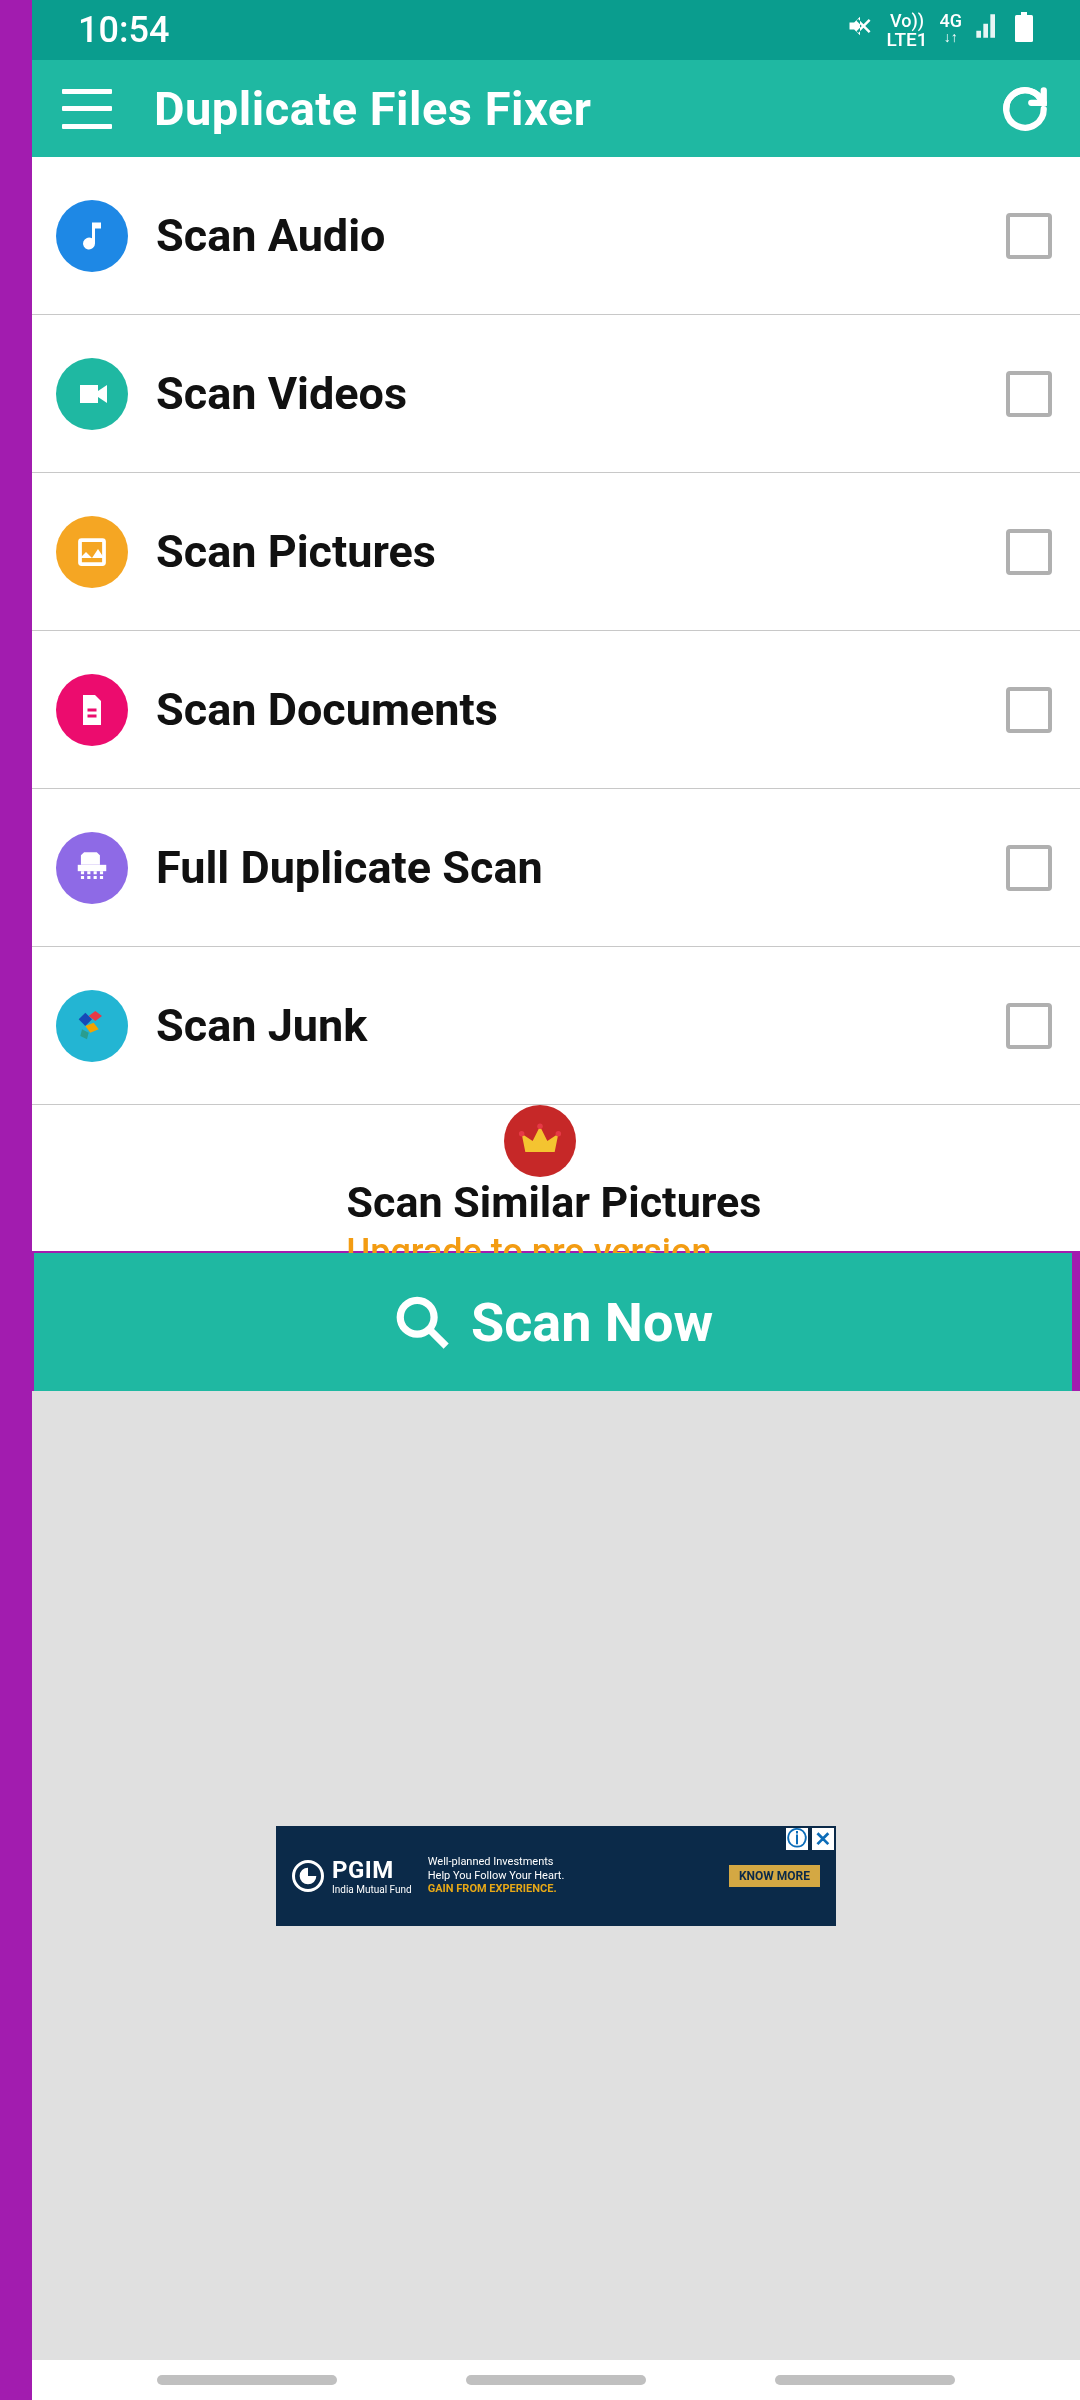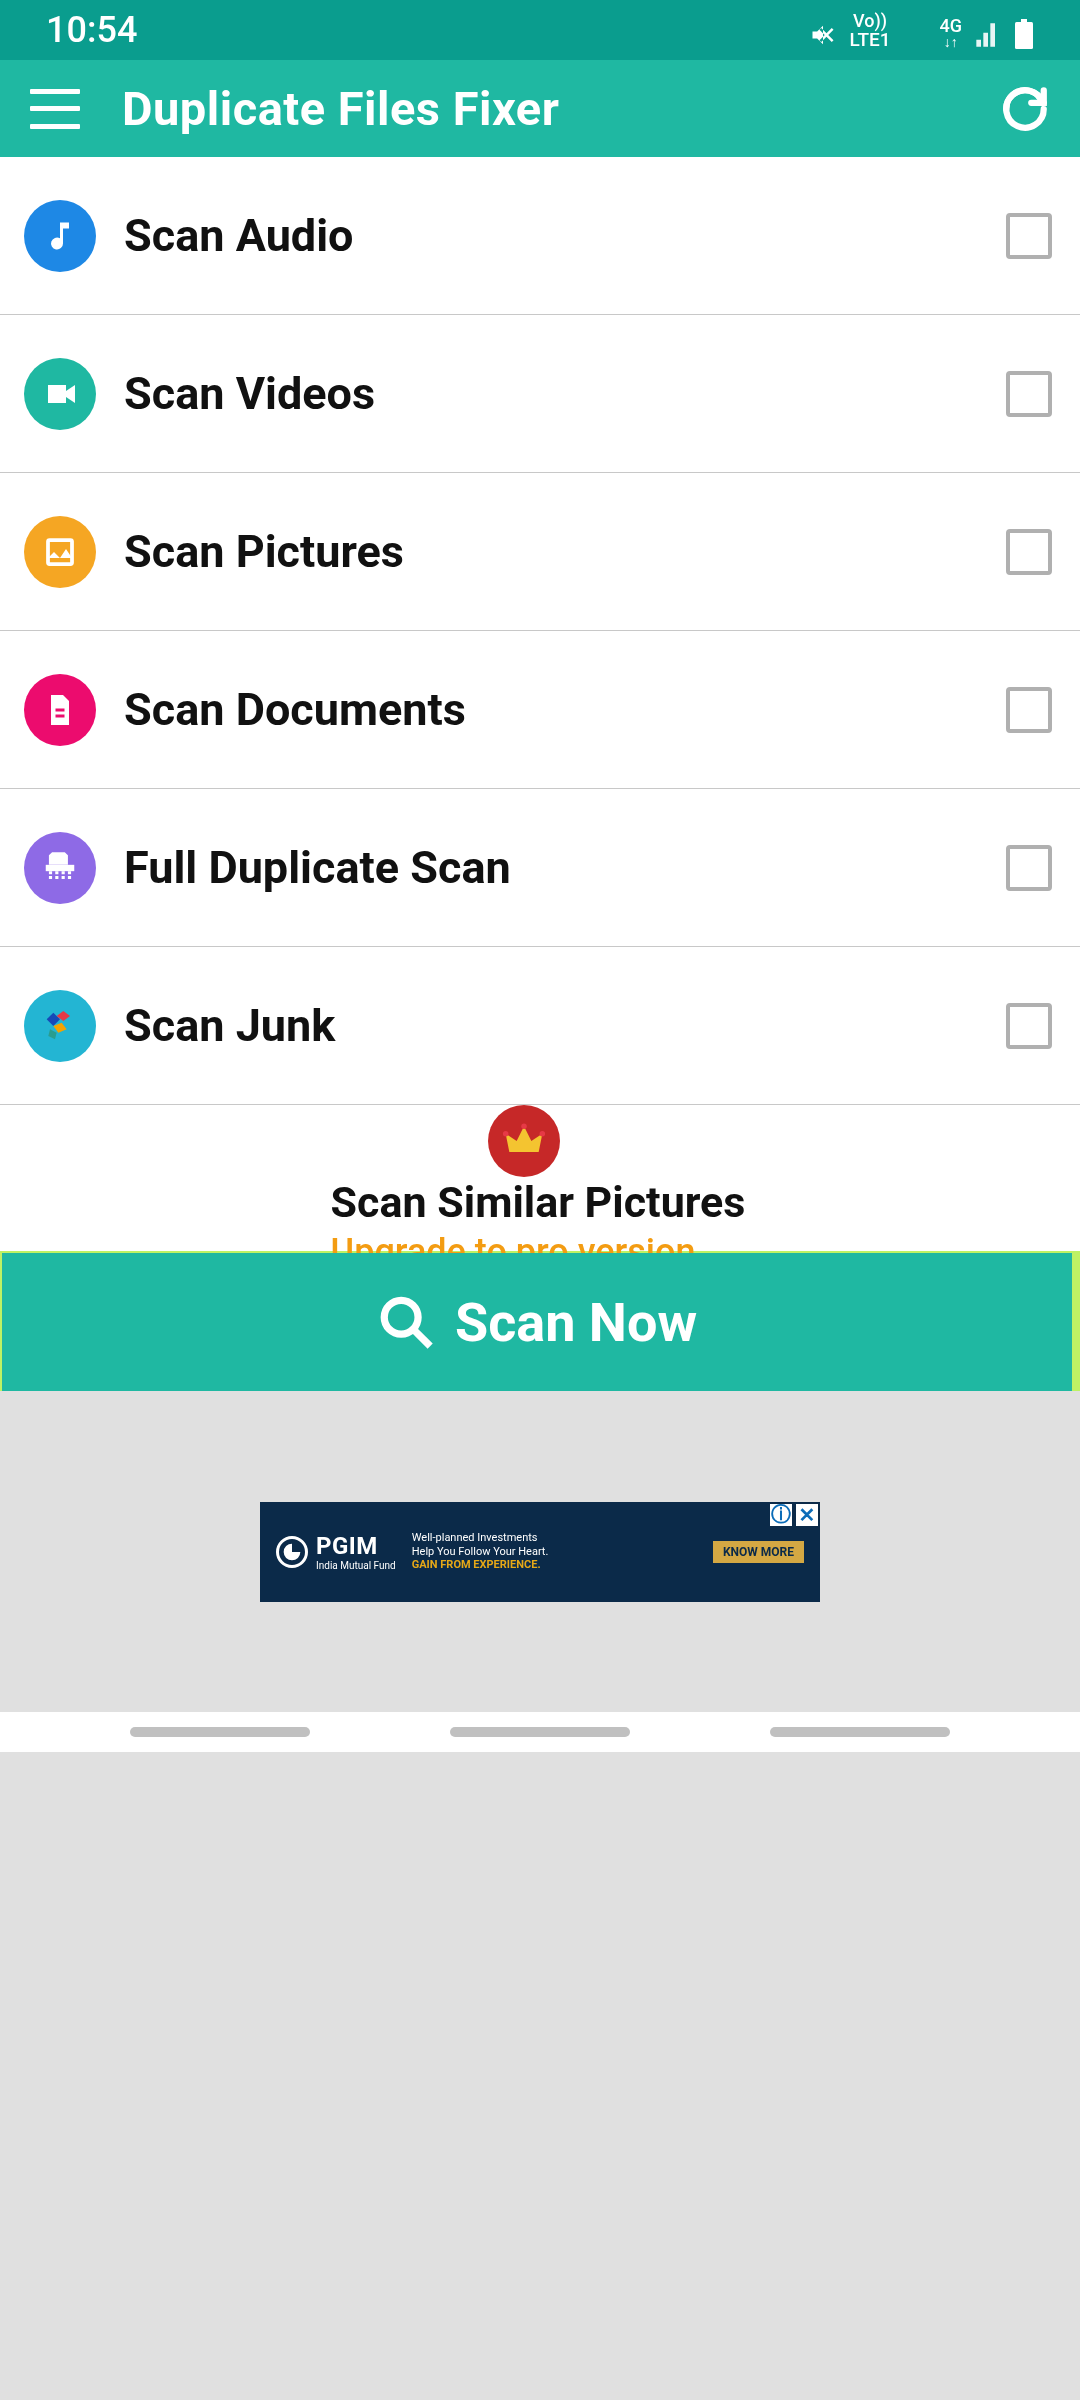--- a/index.html
+++ b/index.html
@@ -1,21 +1,21 @@
 <!DOCTYPE html>
 <html><head>
 <meta charset="utf-8">
 <style>
   * { box-sizing: border-box; margin: 0; padding: 0; }
   html, body { width: 1080px; height: 2400px; font-family: Roboto, Arial, sans-serif; background: #e0e0e0; overflow: hidden; }
-  .screen { width: 1080px; height: 1752px; background: #bef264; display: flex; flex-direction: column; }
+  .screen { width: 1080px; height: 2400px; background: #a21caf; display: flex; flex-direction: column; padding-left: 32px; }
 
   
   .status-bar { height: 60px; background: #0a9d8e; display: flex; align-items: center; justify-content: space-between; padding: 0 46px 0 46px; color: #fff; font-size: 36px; font-weight: 500; }
-  .status-right { display: flex; align-items: flex-end; gap: 12px; }
+  .status-right { display: flex; align-items: flex-start; gap: 12px; }
   .status-right span { font-size: 22px; line-height: 1; }
 
   
   .app-bar { height: 97px; background: #1fb8a2; display: flex; align-items: center; padding: 0 30px; color: #fff; }
   .hamburger { width: 50px; height: 40px; display: flex; flex-direction: column; justify-content: space-between; margin-right: 42px; }
   .hamburger div { height: 5px; background: #fff; border-radius: 1px; }
   .app-title { flex: 1; font-size: 47px; font-weight: 700; letter-spacing: 0.5px; }
   .refresh { width: 50px; height: 50px; }
 
   
@@ -68,21 +68,21 @@
   <div class="status-bar">
     <span>10:54</span>
     <div class="status-right">
       <svg width="28" height="28" viewBox="0 0 24 24" fill="#fff">
           <path d="M3 9v6h4l5 5V4L7 9H3zm13.5 3l4.5 4.5-1.5 1.5L15 13.5 10.5 18 9 16.5 13.5 12 9 7.5 10.5 6 15 10.5 19.5 6 21 7.5 16.5 12z"></path>
         </svg>
       <span style="text-align:center;">
         <span style="display:block;font-size:18px;">Vo))</span>
         <span style="display:block;font-size:19px;">LTE1</span>
       </span>
-      <span style="text-align:center;margin-left:37px;">
+      <span style="text-align:center;">
         <span style="display:block;font-size:18px;">4G</span>
         <span style="display:block;font-size:14px;">↓↑</span>
       </span>
       <svg width="28" height="28" viewBox="0 0 24 24" fill="#fff">
           <path d="M2 22h4v-6H2v6zm6 0h4V10H8v12zm6 0h4V2h-4v20z" opacity="0.9"></path>
         </svg>
       <svg width="20" height="30" viewBox="0 0 12 20" fill="#fff">
           <rect x="0" y="2" width="12" height="18" rx="1"></rect>
           <rect x="4" y="0" width="4" height="2"></rect>
         </svg>

